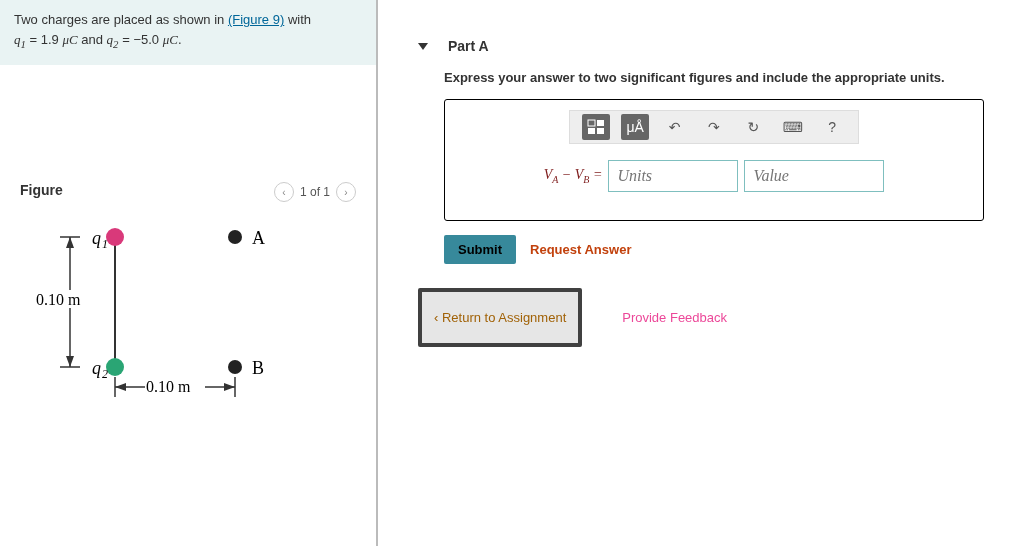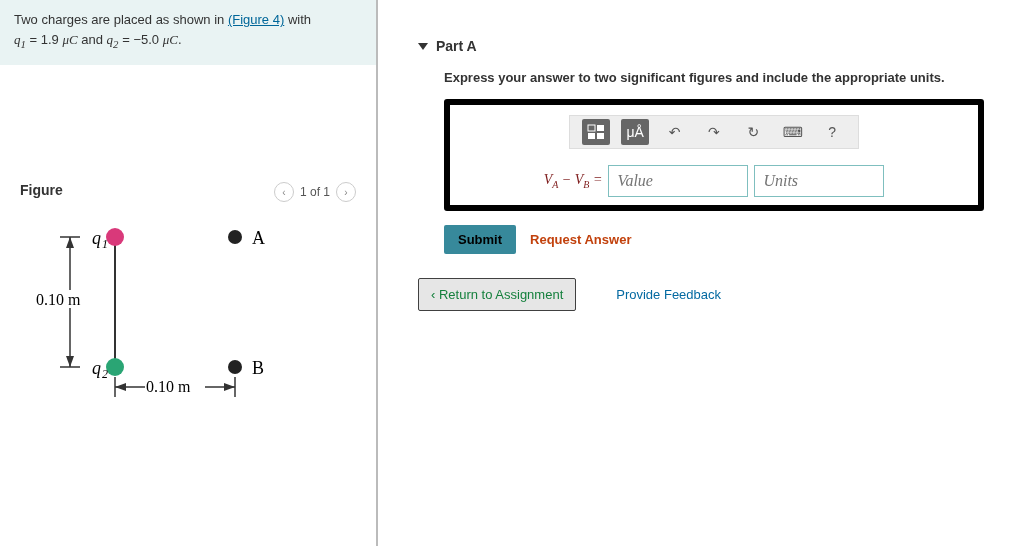--- a/index.html
+++ b/index.html
@@ -7,52 +7,52 @@
     .left { width: 378px; border-right: 2px solid #bbb; display: flex; flex-direction: column; }
     .right { flex: 1; padding: 10px 20px 0 40px; }
     .problem-statement { background: #e9f3f3; padding: 10px 14px 14px 14px; line-height: 1.5; }
     .problem-statement a { color: #006699; }
     .figure-hdr { display: flex; justify-content: space-between; padding: 0 20px; margin-top: 117px; }
     .figure-hdr h3 { font-size: 14px; font-weight: bold; }
     .pager { display: flex; align-items: center; gap: 6px; color: #555; font-size: 12px; }
     .pager-btn { width: 20px; height: 20px; border: 1px solid #ccc; border-radius: 50%; display: inline-flex; align-items: center; justify-content: center; color: #888; cursor: pointer; background: #fff; font-size: 10px; }
     .fig-canvas { position: relative; height: 230px; margin: 10px 10px 0 20px; }
     .fig-canvas svg { width: 280px; height: 200px; }
-    .part-row { display: flex; align-items: center; gap: 8px; margin: 28px 0 16px 0; }
+    .part-row { display: flex; align-items: center; gap: 20px; margin: 28px 0 16px 0; }
     .part-row .caret { width: 0; height: 0; border-left: 5px solid transparent; border-right: 5px solid transparent; border-top: 7px solid #333; }
     .part-title { font-weight: bold; font-size: 14px; }
     .indent { margin-left: 26px; }
     .question { margin-bottom: 8px; }
     .instruction { font-weight: bold; margin-bottom: 14px; }
-    .answer-panel { border: 6px solid #000000; border-radius: 3px; padding: 10px 10px 8px 10px; width: 540px; background: #fff; }
+    .answer-panel { border: 1px solid #000000; border-radius: 3px; padding: 10px 10px 28px 10px; width: 540px; background: #fff; }
     .toolbar { background: #eee; height: 34px; width: 290px; margin: 0 auto 16px auto; display: flex; align-items: center; justify-content: space-around; padding: 0 6px; border: 1px solid #ddd; }
     .tool-btn { width: 28px; height: 26px; display: flex; align-items: center; justify-content: center; cursor: pointer; font-size: 14px; color: #555; border-radius: 2px; }
     .tool-btn.dark { background: #666; color: #fff; }
     .tool-btn svg { display:block; }
     .answer-row { display: flex; align-items: center; justify-content: center; gap: 6px; }
     .eq-label { font-style: italic; font-family: Georgia, serif; font-size: 14px; color: #7f1d1d; white-space: nowrap; }
     .eq-label sub { font-size: 10px; }
     .answer-input { height: 32px; border: 1px solid #7fbfbf; padding: 0 8px; font-family: Georgia, serif; font-style: italic; color: #999; font-size: 16px; }
     .val-input { width: 140px; }
     .unit-input { width: 130px; }
     .submit-row { margin-top: 14px; display: flex; align-items: center; gap: 14px; }
     .submit-btn { background: #37899b; color: #000000; border: none; padding: 7px 14px; font-size: 13px; font-weight: bold; border-radius: 2px; cursor: pointer; }
     .link-btn { color: #c2410c; font-size: 13px; font-weight: bold; cursor: pointer; text-decoration: none; }
     .bottom-row { margin: 24px 0 0 0; display: flex; align-items: center; gap: 40px; }
-    .return-btn { background: #e6e6e6; border: 1px solid #404040; padding: 8px 12px; font-size: 13px; color: #15803d; cursor: pointer; border-radius: 2px; }
-    .feedback-link { color: #0369a1; font-size: 13px; cursor: pointer; }
+    .return-btn { background: #e6e6e6; border: 4px solid #404040; padding: 18px 12px; font-size: 13px; color: #a16207; cursor: pointer; border-radius: 2px; }
+    .feedback-link { color: #ec4899; font-size: 13px; cursor: pointer; }
     .i { font-style: italic; font-family: Georgia, 'Times New Roman', serif; }
   </style>
 </head>
 <body>
 
 <div class="left">
   <div class="problem-statement">
     <span>Two charges are placed as shown in </span>
-    <a href="#">(Figure 4)</a>
+    <a href="#">(Figure 9)</a>
     <span> with</span><br>
     <span class="i">q</span><sub class="i">1</sub>
     <span> = </span>
     <span>1.9</span>
     <span class="i"> μC</span>
     <span> and </span>
     <span class="i">q</span><sub class="i">2</sub>
     <span> = </span>
     <span>−5.0</span>
     <span class="i"> μC</span><span>.</span>
@@ -122,22 +122,22 @@
         <span class="tool-btn">↷</span>
         <span class="tool-btn">↻</span>
         <span class="tool-btn">⌨</span>
         <span class="tool-btn">?</span>
       </div>
 
       <div class="answer-row">
         <span class="eq-label">
           <span>V</span><sub>A</sub><span> − </span><span>V</span><sub>B</sub><span> =</span>
         </span>
+        <input class="answer-input unit-input" placeholder="Units" style="">
         <input class="answer-input val-input" placeholder="Value" style="">
-        <input class="answer-input unit-input" placeholder="Units" style="">
       </div>
     </div>
 
     <div class="submit-row">
       <button class="submit-btn">Submit</button>
       <a class="link-btn">Request Answer</a>
     </div>
   </div>
 
   <div class="bottom-row">

